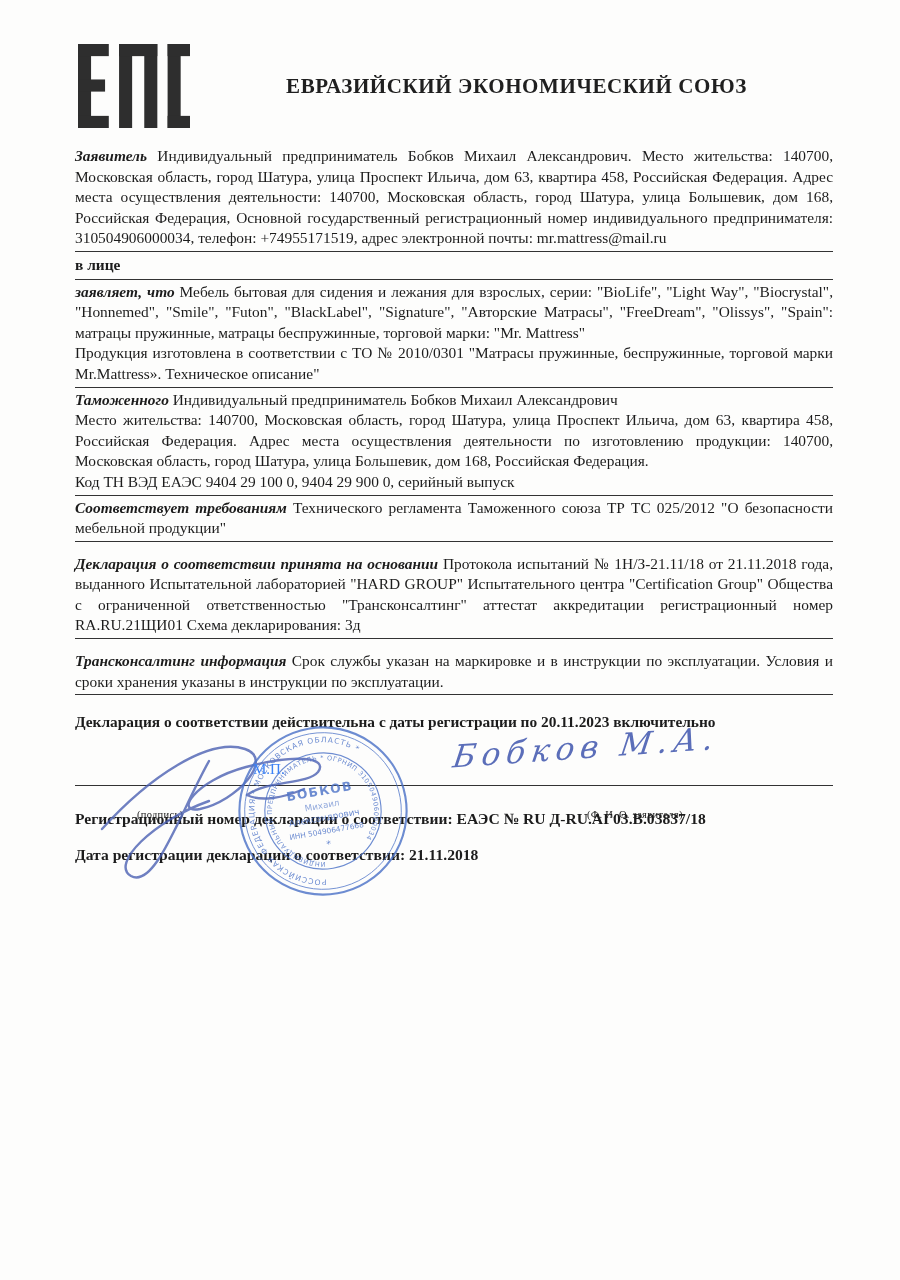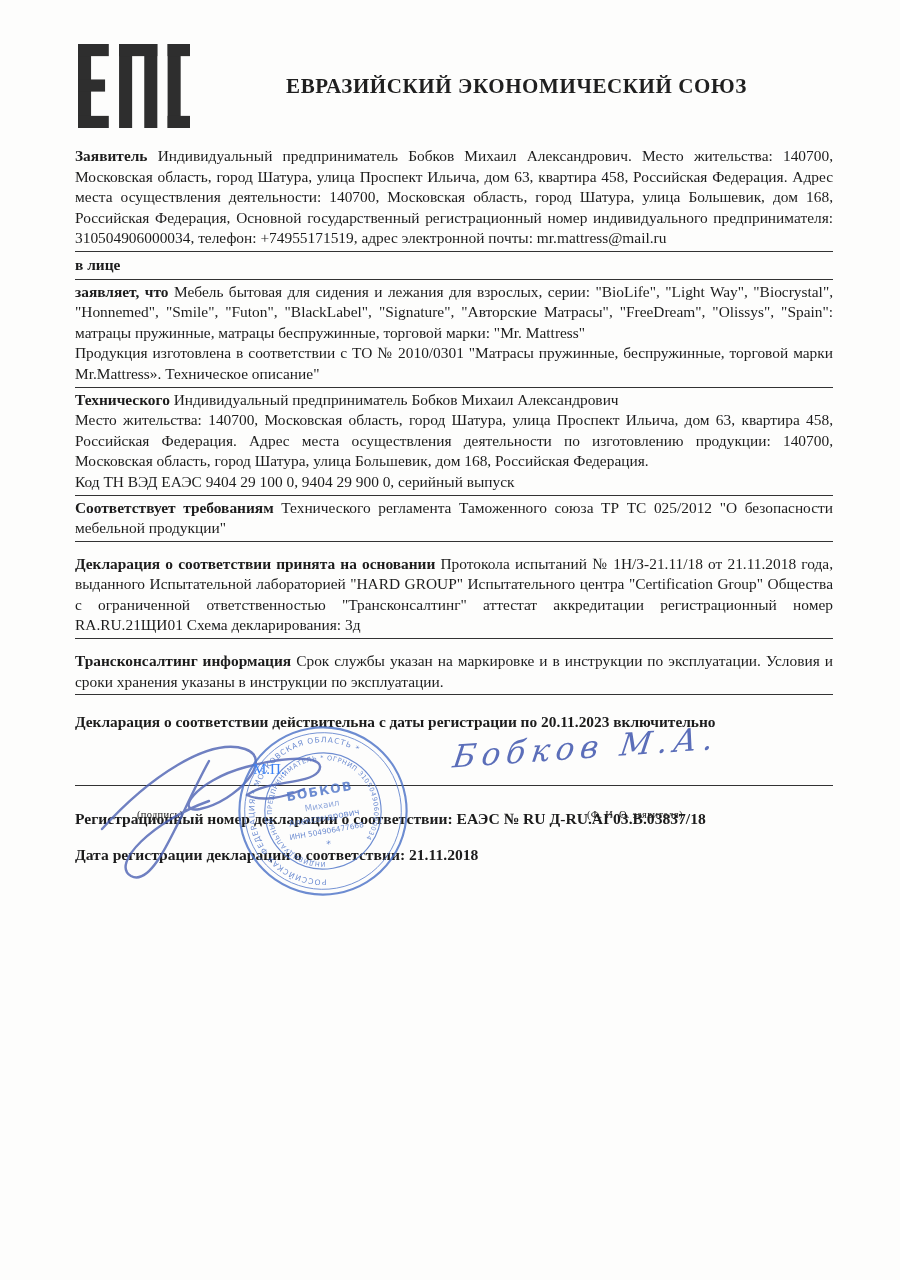--- a/index.html
+++ b/index.html
@@ -29,21 +29,21 @@
     padding-left:10px;
   }
   .sr-only{position:absolute;width:1px;height:1px;overflow:hidden;clip:rect(0 0 0 0);white-space:nowrap;}
   
   .content{
     padding:18px 67px 0 75px;
     font-size:15.4px;line-height:20.6px;
     text-align:justify;
   }
   .sec{margin:0;}
-  .lbl{font-weight:bold;}
+  .lbl{font-weight:bold;font-style:italic;}
   .rule{border:none;border-top:1.5px solid #333;margin:2px 0 2px 0;}
   .gap10{height:10px;}
   .inface{font-weight:bold;padding:1px 0;}
   .validity{font-weight:bold;margin-top:17px;}
   
   .bottom{
     position:relative;height:176px;margin-top:4px;
   }
   .sig-line{
     position:absolute;left:0;right:0;top:48px;
@@ -117,21 +117,21 @@
     <p class="sec"><span class="lbl">Заявитель</span> <span>Индивидуальный предприниматель Бобков Михаил Александрович. Место жительства: 140700, Московская область, город Шатура, улица Проспект Ильича, дом 63, квартира 458, Российская Федерация. Адрес места осуществления деятельности: 140700, Московская область, город Шатура, улица Большевик, дом 168, Российская Федерация, Основной государственный регистрационный номер индивидуального предпринимателя: 310504906000034, телефон: +74955171519, адрес электронной почты: mr.mattress@mail.ru</span></p>
     <hr class="rule">
 
     <p class="sec inface">в лице</p>
     <hr class="rule">
 
     <p class="sec"><span class="lbl">заявляет, что</span> <span>Мебель бытовая для сидения и лежания для взрослых, серии: "BioLife", "Light Way", "Biocrystal", "Honnemed", "Smile", "Futon", "BlackLabel", "Signature", "Авторские Матрасы", "FreeDream", "Olissys", "Spain": матрацы пружинные, матрацы беспружинные, торговой марки: "Mr. Mattress"</span></p>
     <p class="sec">Продукция изготовлена в соответствии с ТО № 2010/0301 "Матрасы пружинные, беспружинные, торговой марки Mr.Mattress». Техническое описание"</p>
     <hr class="rule">
 
-    <p class="sec"><span class="lbl">Технического</span> <span>Индивидуальный предприниматель Бобков Михаил Александрович</span></p>
+    <p class="sec"><span class="lbl">Таможенного</span> <span>Индивидуальный предприниматель Бобков Михаил Александрович</span></p>
     <p class="sec">Место жительства: 140700, Московская область, город Шатура, улица Проспект Ильича, дом 63, квартира 458, Российская Федерация. Адрес места осуществления деятельности по изготовлению продукции: 140700, Московская область, город Шатура, улица Большевик, дом 168, Российская Федерация.</p>
     <p class="sec">Код ТН ВЭД ЕАЭС 9404 29 100 0, 9404 29 900 0, серийный выпуск</p>
     <hr class="rule">
 
     <p class="sec"><span class="lbl">Соответствует требованиям</span> <span>Технического регламента Таможенного союза ТР ТС 025/2012 "О безопасности мебельной продукции"</span></p>
     <hr class="rule">
     <div class="gap10"></div>
 
     <p class="sec"><span class="lbl">Декларация о соответствии принята на основании</span> <span>Протокола испытаний № 1Н/З-21.11/18 от 21.11.2018 года, выданного Испытательной лабораторией "HARD GROUP" Испытательного центра "Certification Group" Общества с ограниченной ответственностью "Трансконсалтинг" аттестат аккредитации регистрационный номер RA.RU.21ЩИ01 Схема декларирования: 3д</span></p>
     <hr class="rule">

